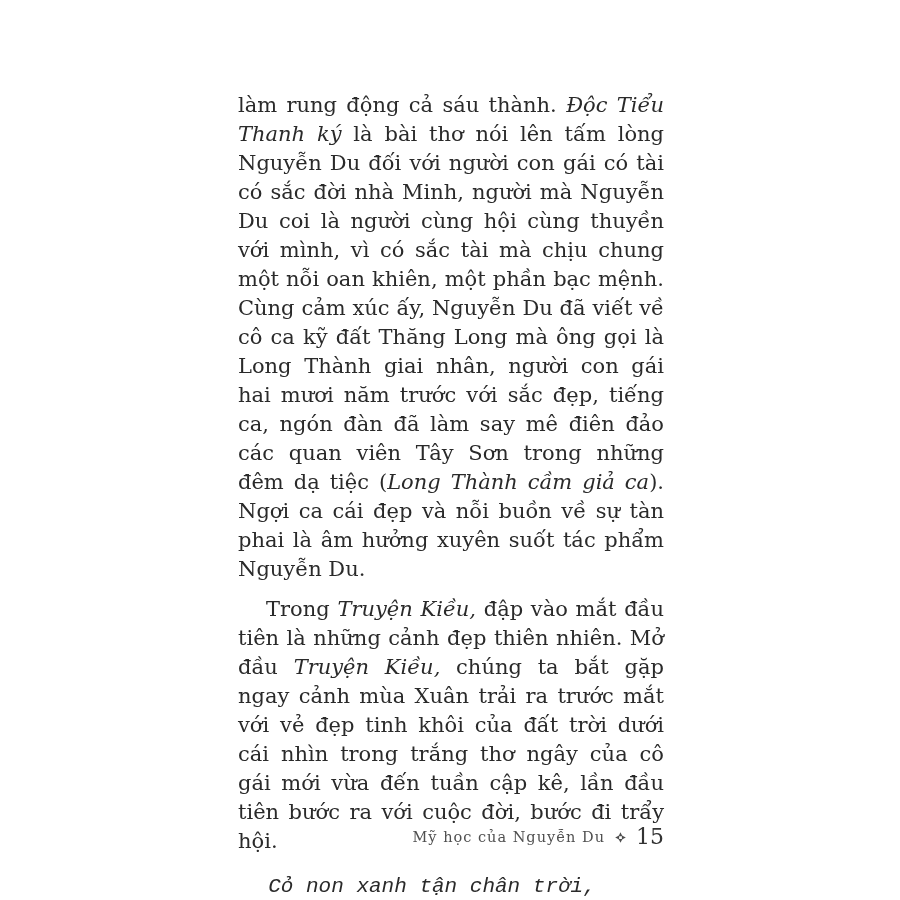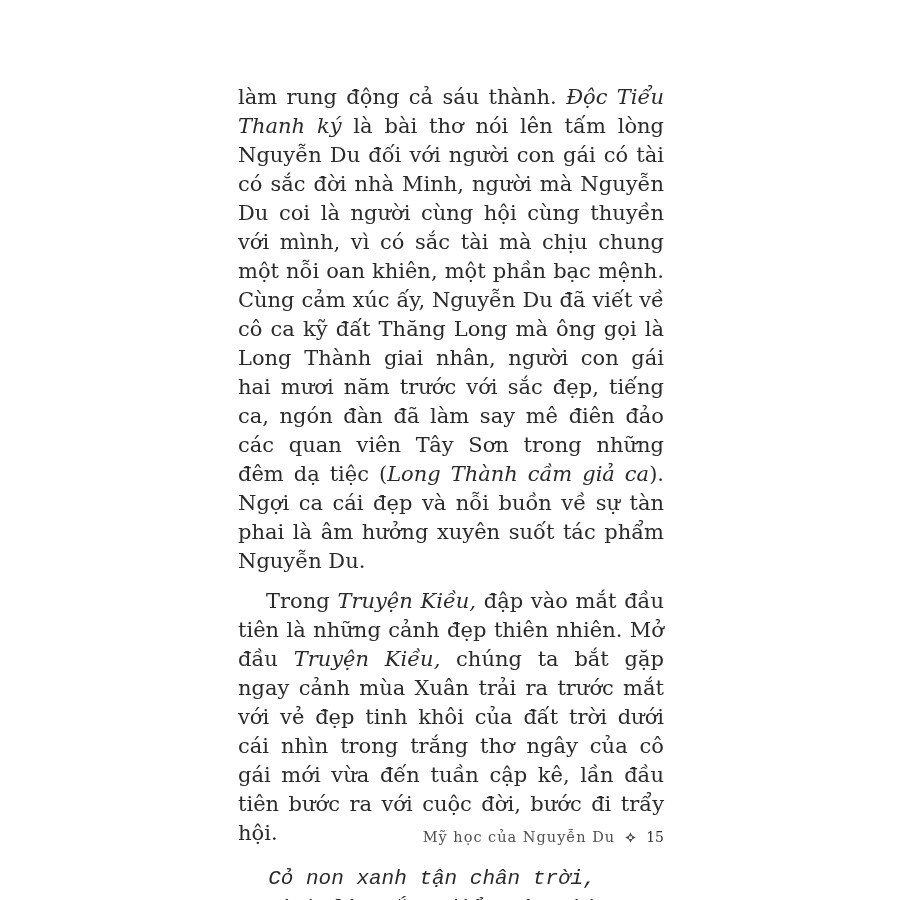--- a/index.html
+++ b/index.html
@@ -20,21 +20,21 @@
     left: 238px;
     top: 83px;
     width: 426px;
     color: #2a2a2a;
     font-size: 21px;
     line-height: 29px;
     text-align: justify;
     text-justify: inter-word;
   }
   .body-para {
-    margin: 0 0 11px 0;
+    margin: 8px 0 11px 0;
   }
   .body-para.indent {
     text-indent: 28px;
   }
   .it {
     font-style: italic;
   }
   .verse {
     margin: 16px 0 13px 0;
     text-align: center;
@@ -61,21 +61,21 @@
     letter-spacing: 1px;
     line-height: 22px;
     margin-left: 12px;
   }
   .ornament {
     display: inline-flex;
     align-items: center;
   }
   .page-number {
     color: #333333;
-    font-size: 14px;
+    font-size: 22px;
     line-height: 22px;
   }
 </style>
 </head>
 <body>
 
 <div class="page">
 
   <div class="text-block">
       <p class="body-para"><span>làm rung động cả sáu thành. </span><span class="it">Độc Tiểu Thanh ký</span><span> là bài thơ nói lên tấm lòng Nguyễn Du đối với người con gái có tài có sắc đời nhà Minh, người mà Nguyễn Du coi là người cùng hội cùng thuyền với mình, vì có sắc tài mà chịu chung một nỗi oan khiên, một phần bạc mệnh. Cùng cảm xúc ấy, Nguyễn Du đã viết về cô ca kỹ đất Thăng Long mà ông gọi là Long Thành giai nhân, người con gái hai mươi năm trước với sắc đẹp, tiếng ca, ngón đàn đã làm say mê điên đảo các quan viên Tây Sơn trong những đêm dạ tiệc (</span><span class="it">Long Thành cầm giả ca</span><span>). Ngợi ca cái đẹp và nỗi buồn về sự tàn phai là âm hưởng xuyên suốt tác phẩm Nguyễn Du.</span></p>

